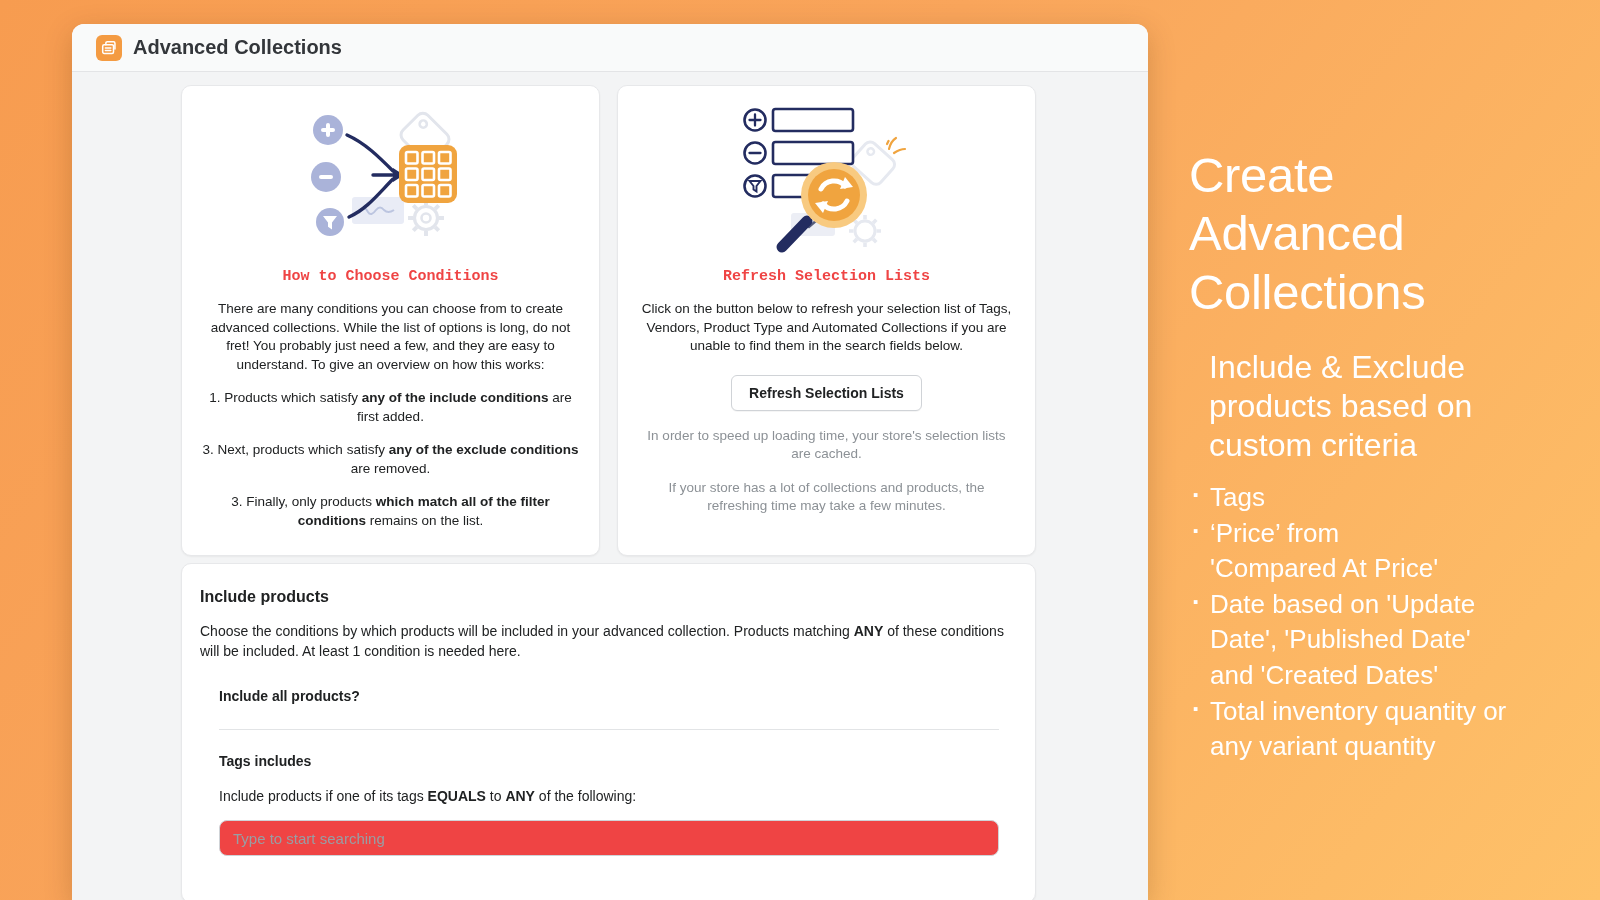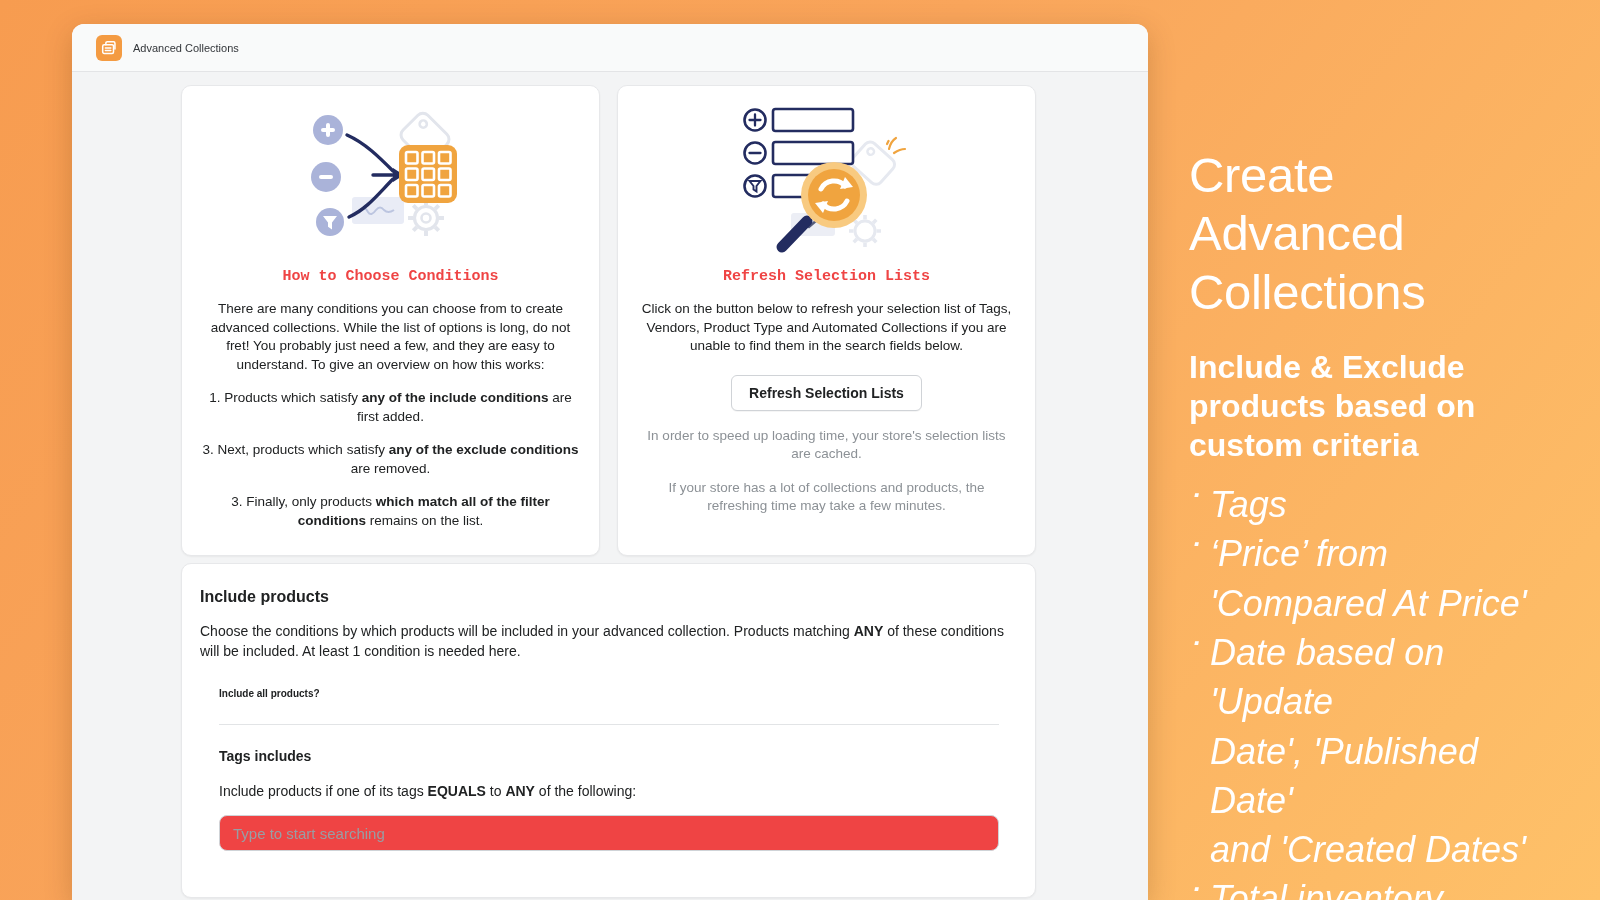--- a/index.html
+++ b/index.html
@@ -18,21 +18,21 @@
     overflow:hidden;
   }
   .app-header {
     height:48px; background:#f9fafa; border-bottom:1px solid #e3e4e6;
     display:flex; align-items:center; gap:11px; padding:0 24px;
   }
   .app-icon {
     width:26px; height:26px; border-radius:6px; background:#f49b42;
     display:flex; align-items:center; justify-content:center; flex:0 0 auto;
   }
-  .app-title { font-size:11px; font-weight:400; color:#33363a; }
+  .app-title { font-size:20px; font-weight:700; color:#33363a; }
 
   .cards-row { display:flex; gap:17px; width:855px; margin:13px 0 0 109px; align-items:stretch; }
   .card {
     background:#fff; border:1px solid #e7e8ea; border-radius:10px;
     box-shadow:0 1px 2px rgba(0,0,0,.05);
   }
   .info-card { width:419px; padding:18px 19px 10px; text-align:center; }
   .illus { height:148px; display:flex; align-items:center; justify-content:center; }
   .card-title { font-size:15px; font-weight:700; margin:16px 0 15px; color:#ef4444;font-family:Liberation Mono, monospace; }
   .card-text { font-size:13.5px; line-height:18.5px; color:#202223; margin-bottom:15px; }
@@ -45,46 +45,45 @@
     font-size:14px; font-weight:600; color:#202223; cursor:pointer;
     box-shadow:0 1px 0 rgba(0,0,0,.04);
     font-family:"Liberation Sans", sans-serif;
   }
 
   
   .include-card { width:855px; margin:7px 0 40px 109px; padding:24px 18px 46px; }
   .include-title { font-size:16px; font-weight:700; color:#202223; }
   .include-intro { font-size:14px; line-height:19.5px; margin-top:16px; color:#202223; }
   .subsection { margin-left:19px; }
-  .sub-heading { font-size:10px; font-weight:700; margin-top:27px; }
+  .sub-heading { font-size:14px; font-weight:700; margin-top:27px; }
   .checkbox-row { display:flex; align-items:center; gap:11px; margin-top:21px; }
   .checkbox {
     width:18px; height:18px; border:2px solid #8a9095; border-radius:4px;
     background:#fff; cursor:pointer; flex:0 0 auto;
   }
   .checkbox-label { font-size:14px; }
   .divider { height:1px; background:#e2e4e6; width:780px; margin-top:25px; }
   .tags-heading { font-size:14px; font-weight:700; margin-top:23px; }
   .tags-line { font-size:14px; margin-top:19px; }
   .search-input {
     display:block; width:780px; height:36px; margin-top:16px; padding:0 13px;
     border:1px solid #cfd3d7; border-radius:8px; background:#ef4444;
     font-size:15px; color:#202223; font-family:"Liberation Sans", sans-serif; outline:none;
   }
   .search-input::placeholder { color:#989ea4; }
 
   
   .promo { position:absolute; left:1189px; top:146px; width:352px; color:#fff; }
   .promo-title { font-size:49px; font-weight:400; line-height:1.19; white-space:pre-line; letter-spacing:-.3px; }
-  .promo-subtitle { font-size:32px; font-weight:700; line-height:1.22; margin-top:27px; white-space:pre-line; }
+  .promo-subtitle { font-size:32px; font-weight:400; line-height:1.22; margin-top:27px; white-space:pre-line;margin-left:20px; }
   .promo-bullets { list-style:none; margin-top:15px; }
   .promo-bullets li {
-    position:relative; font-size:36px; line-height:1.37; padding-left:21px;
+    position:relative; font-size:26px; line-height:1.37; padding-left:21px;
     white-space:pre-line;
-    font-style:italic;
   }
   .promo-bullets li::before {
     content:"·"; position:absolute; left:3px; top:-2px; font-size:26px; font-weight:700;
   }
 </style>
 </head>
 <body>
 
 <div class="window">
 

